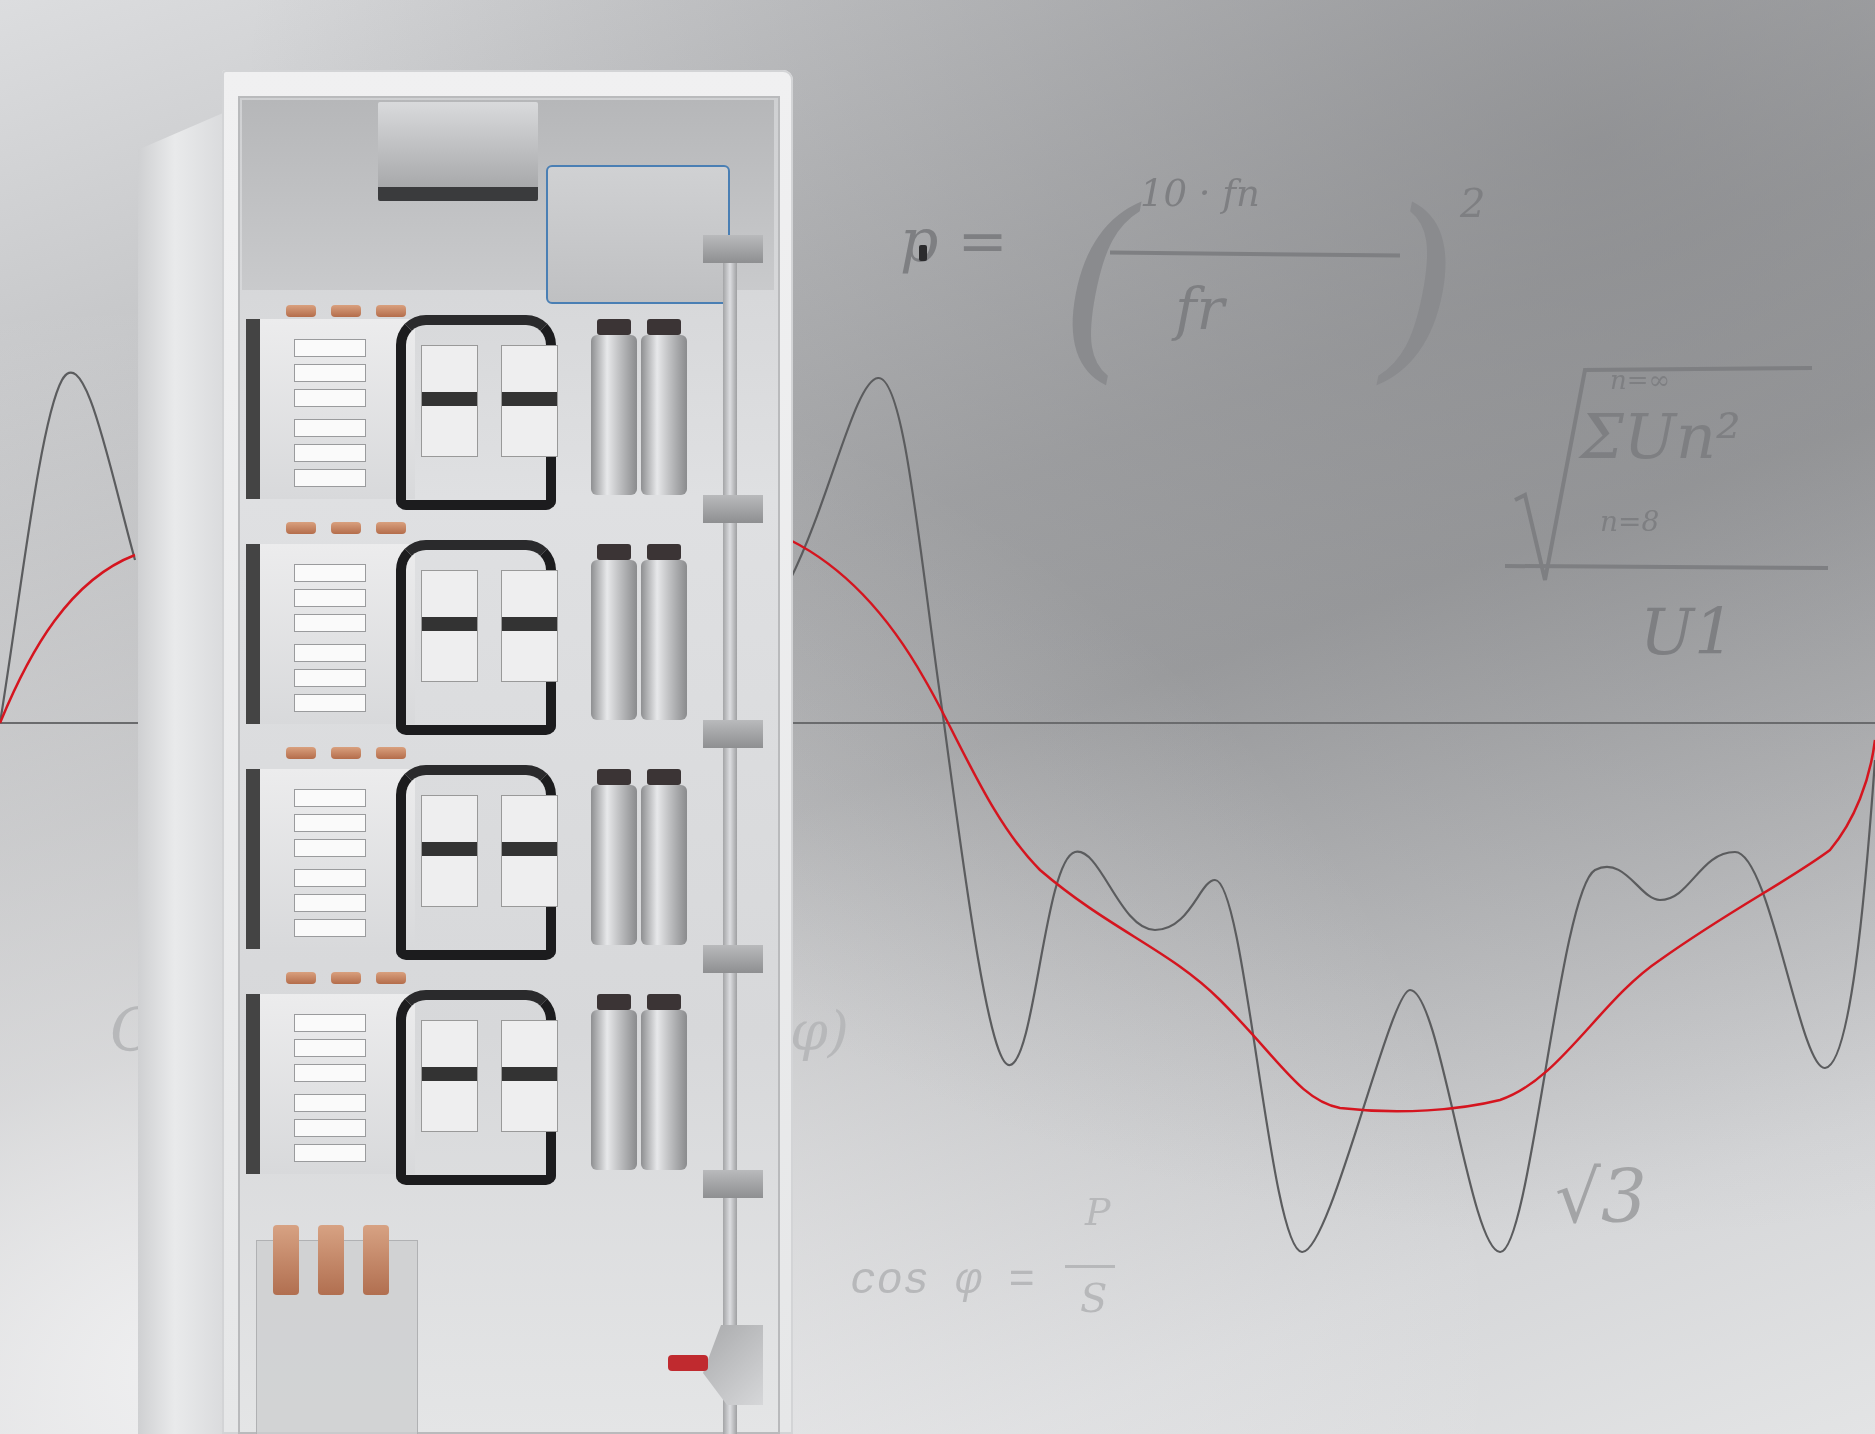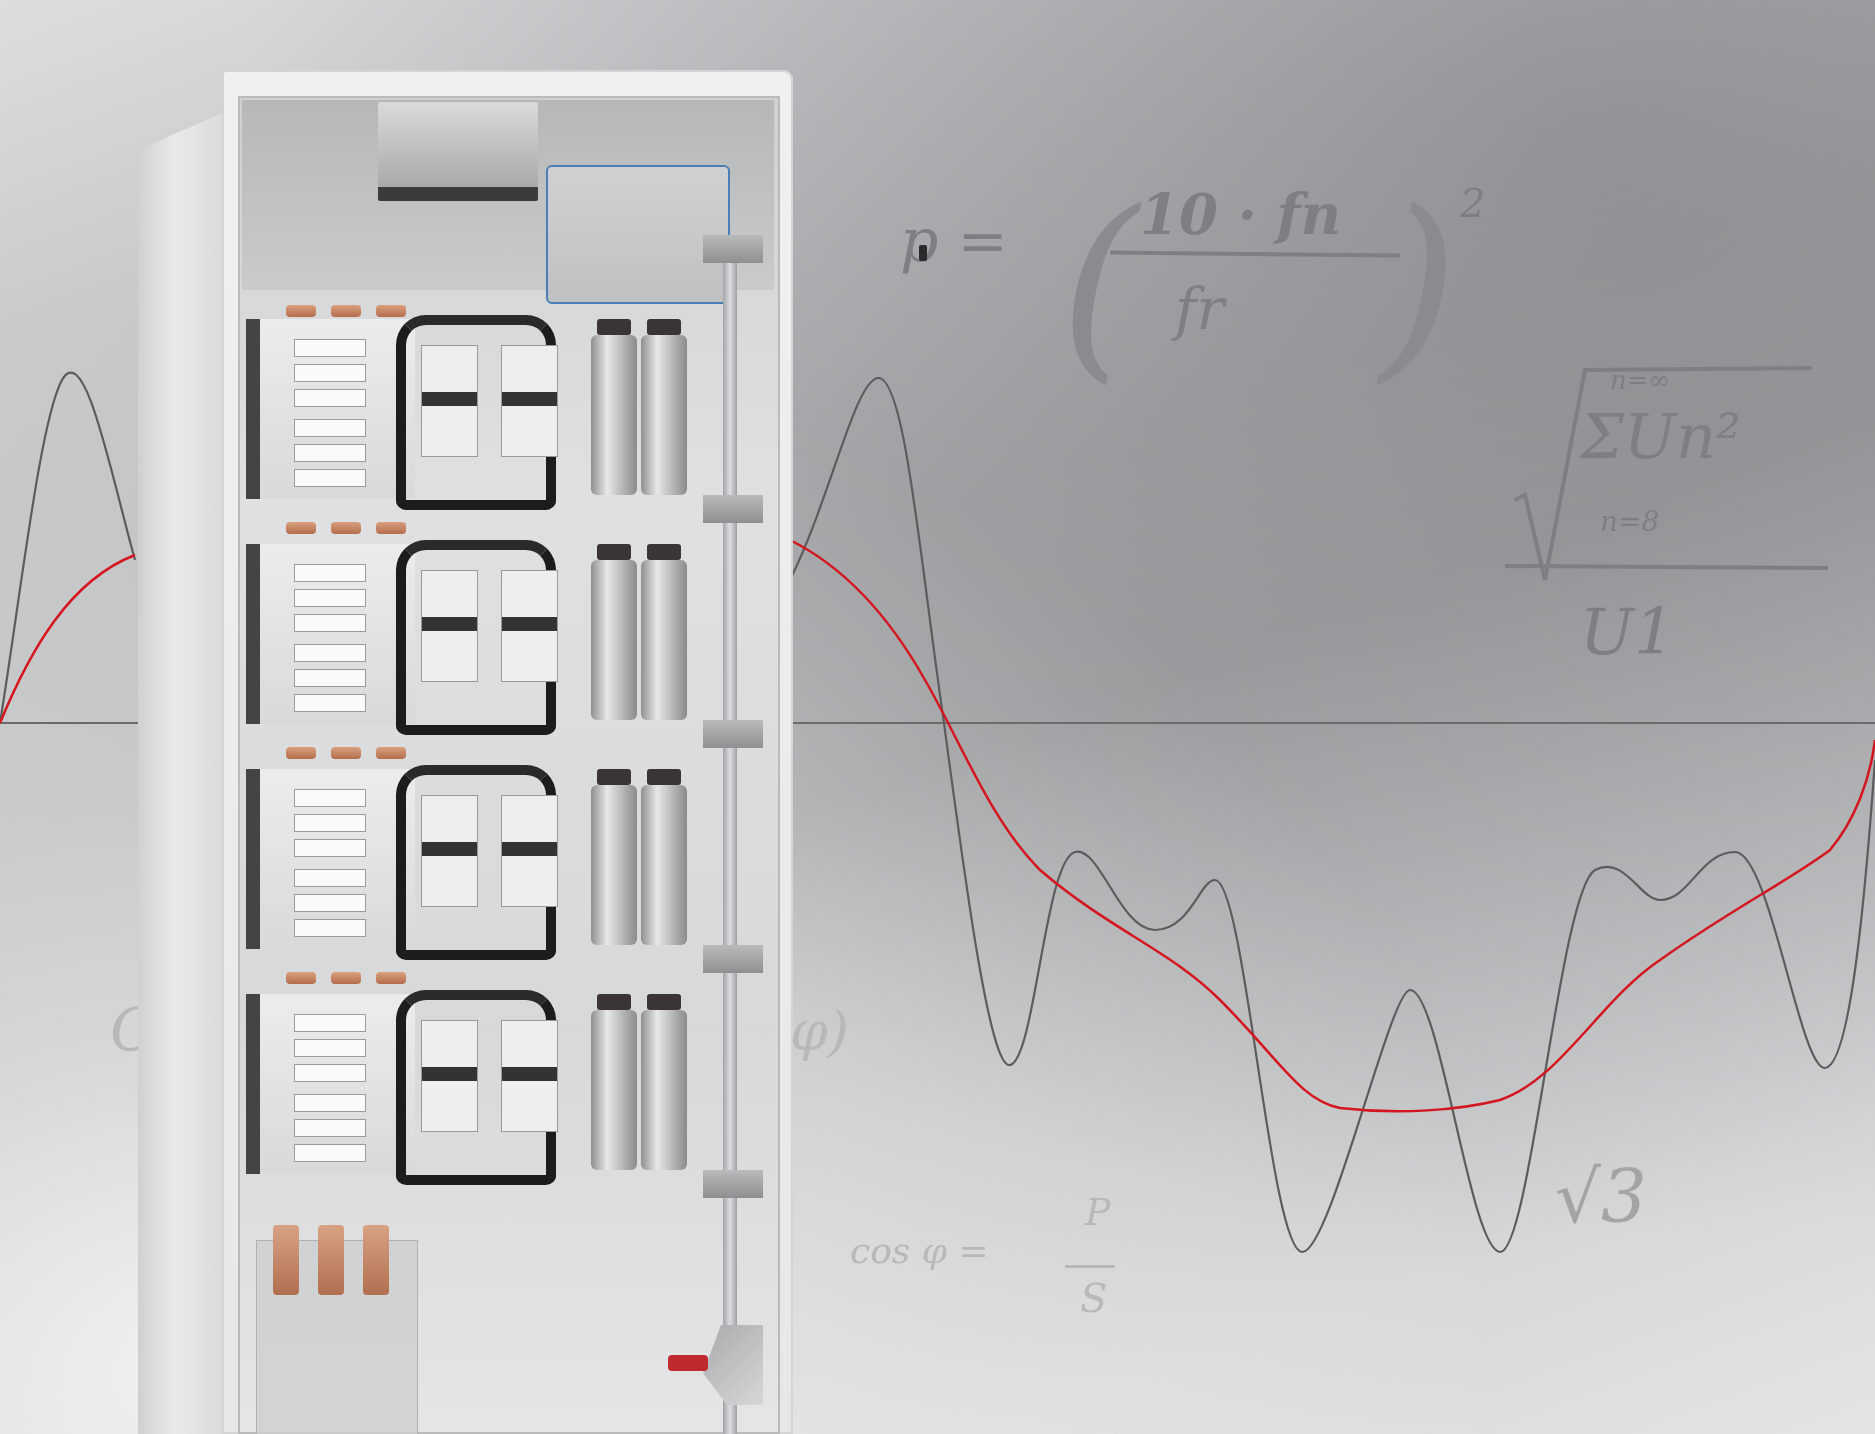--- a/index.html
+++ b/index.html
@@ -67,36 +67,36 @@
          C1770,852 1800,1070 1825,1068 C1850,1066 1865,900 1875,760"></path>
     <path fill="none" stroke="#d5151f" stroke-width="2.5" d="M0,723 C30,650 70,580 135,555
          M790,540 C830,560 880,600 925,680 C960,740 990,820 1040,870
          C1110,930 1170,950 1220,1000 C1280,1060 1300,1100 1340,1108
          C1400,1115 1460,1110 1500,1100 C1560,1080 1600,1000 1660,960
          C1730,910 1790,880 1830,850 C1855,820 1870,780 1875,740"></path>
   </svg>
 
   <div class="formula" style="left:900px;top:205px;font-size:60px;">p =</div>
   <div class="formula" style="left:1060px;top:185px;font-size:200px;line-height:1;color:#8a8b8e;">(</div>
-  <div class="formula" style="left:1140px;top:181px;font-size:56px;font-weight:bold;">10 · fn</div>
+  <div class="formula" style="left:1140px;top:172px;font-size:37px;">10 · fn</div>
   <div style="position:absolute;left:1110px;top:252px;width:290px;height:4px;background:#7e7f82;transform:rotate(.6deg);"></div>
   <div class="formula" style="left:1175px;top:275px;font-size:58px;">fr</div>
   <div class="formula" style="left:1380px;top:185px;font-size:200px;line-height:1;color:#8a8b8e;">)</div>
   <div class="formula" style="left:1460px;top:180px;font-size:40px;">2</div>
 
   <svg class="overlay" width="1875" height="1434">
     <path d="M1515,500 L1525,495 L1545,580 L1585,370 L1812,368" fill="none" stroke="#7e7f82" stroke-width="4"></path>
     <line x1="1505" y1="566" x2="1828" y2="568" stroke="#7e7f82" stroke-width="4"></line>
   </svg>
   <div class="formula" style="left:1610px;top:365px;font-size:26px;">n=∞</div>
   <div class="formula" style="left:1580px;top:400px;font-size:62px;">ΣUn²</div>
   <div class="formula" style="left:1600px;top:505px;font-size:28px;">n=8</div>
-  <div class="formula" style="left:1580px;top:595px;font-size:64px;">U1</div>
+  <div class="formula" style="left:1640px;top:595px;font-size:64px;">U1</div>
 
-  <div class="formula light" style="left:850px;top:1230px;font-size:36px;">cos φ =</div>
+  <div class="formula light" style="left:850px;top:1256px;font-size:44px;font-family:Liberation Mono, monospace;">cos φ =</div>
   <div class="formula light" style="left:1085px;top:1190px;font-size:38px;">P</div>
   <div style="position:absolute;left:1065px;top:1265px;width:50px;height:3px;background:#b7b8ba;"></div>
   <div class="formula light" style="left:1080px;top:1275px;font-size:40px;">S</div>
 
   <div class="formula" style="left:1555px;top:1155px;font-size:72px;color:#a3a4a6;">√3</div>
   <div class="formula light" style="left:110px;top:995px;font-size:60px;">C</div>
   <div class="formula light" style="left:790px;top:1000px;font-size:54px;">φ)</div>
 
   <div class="cabinet">
     <div class="cab-side"></div>

